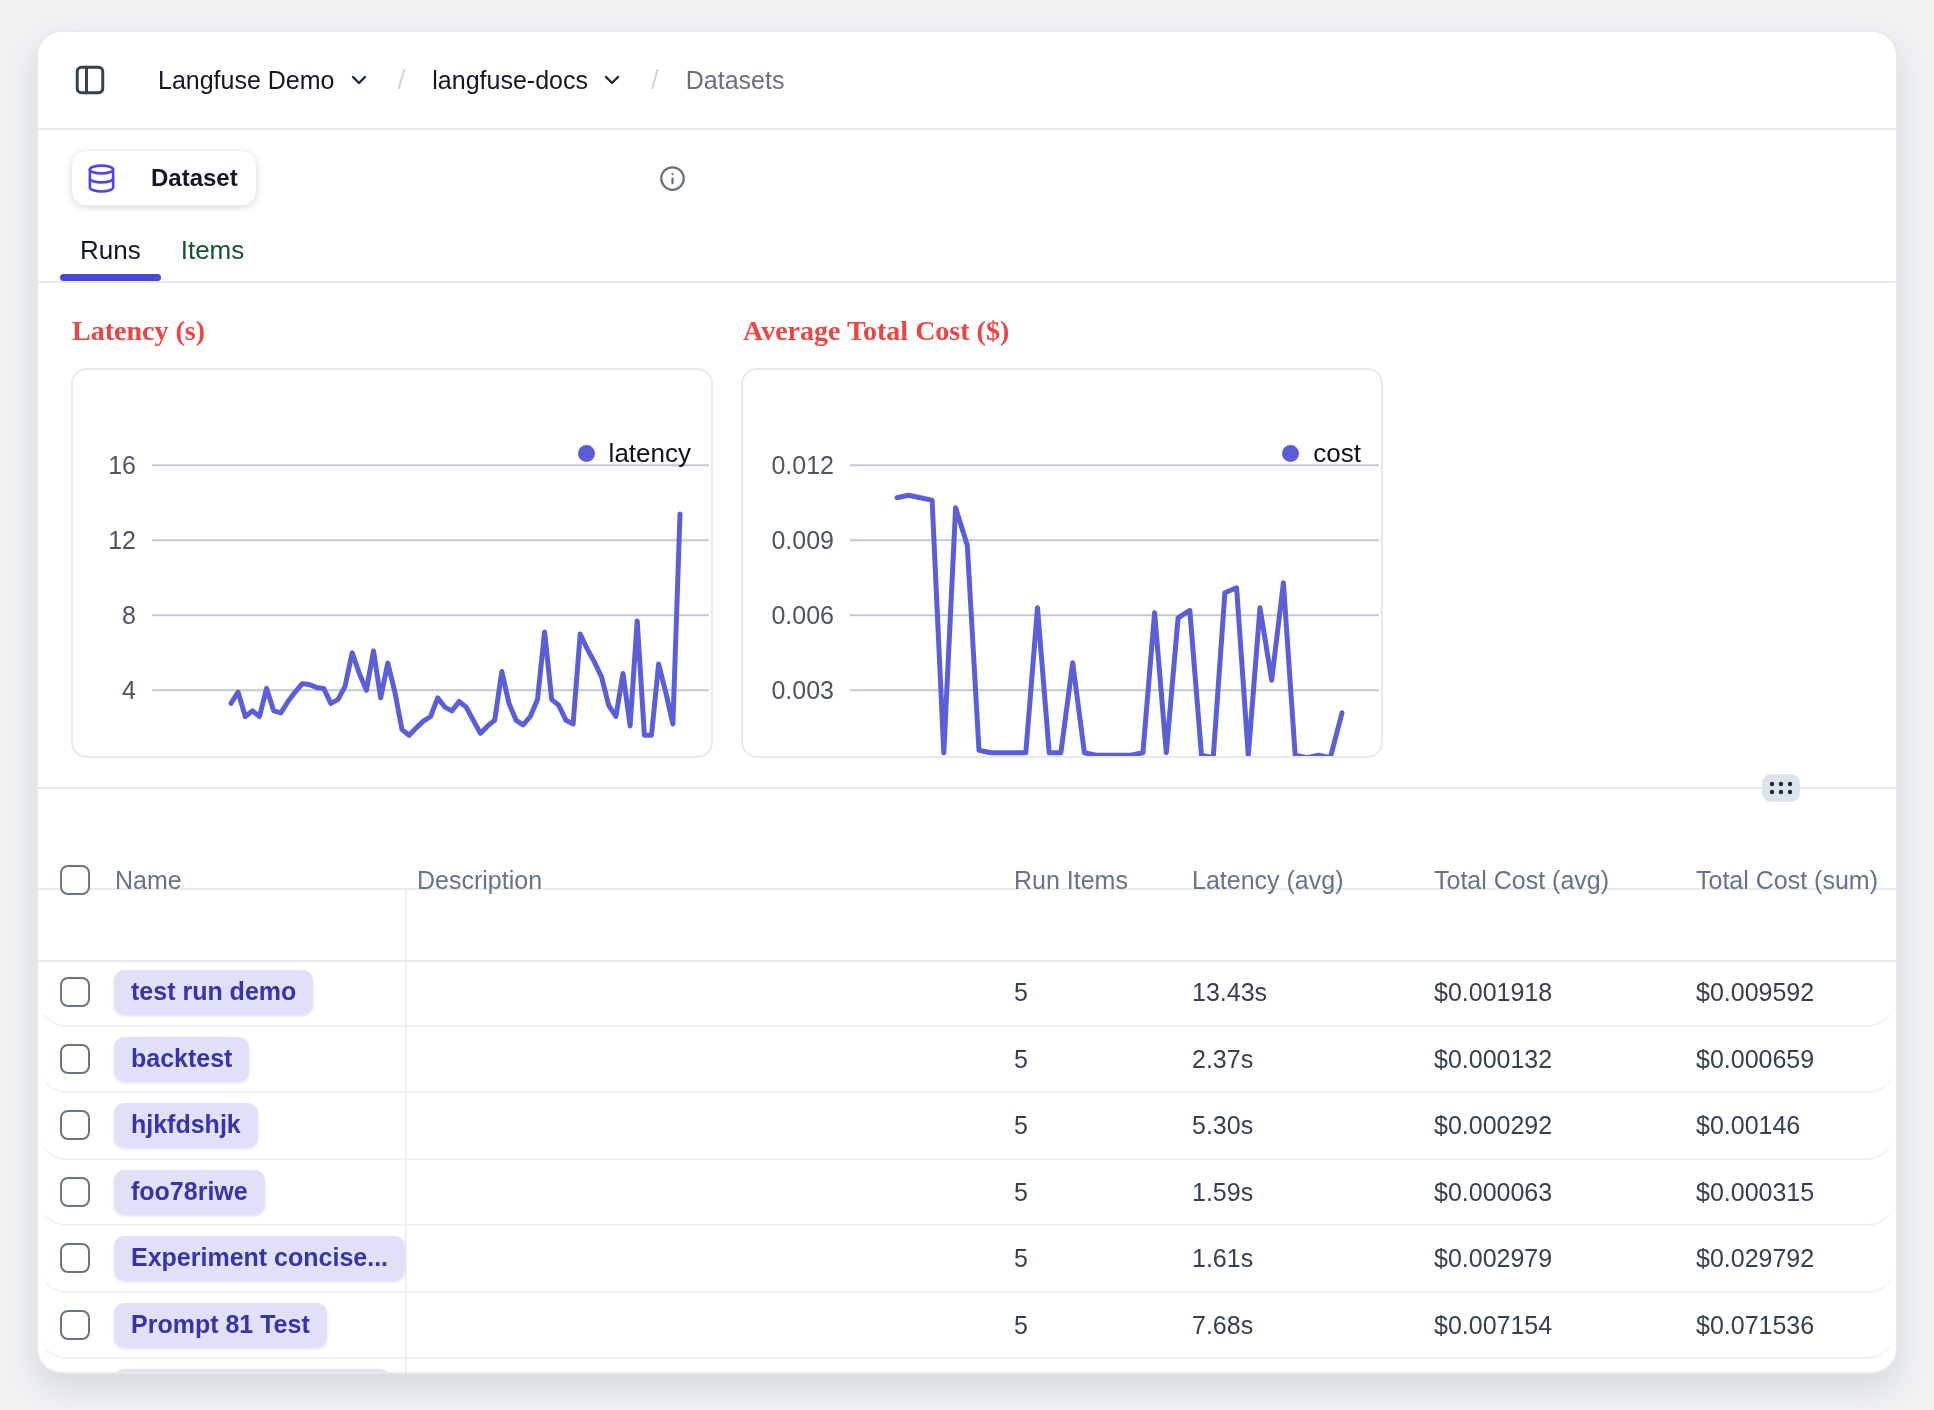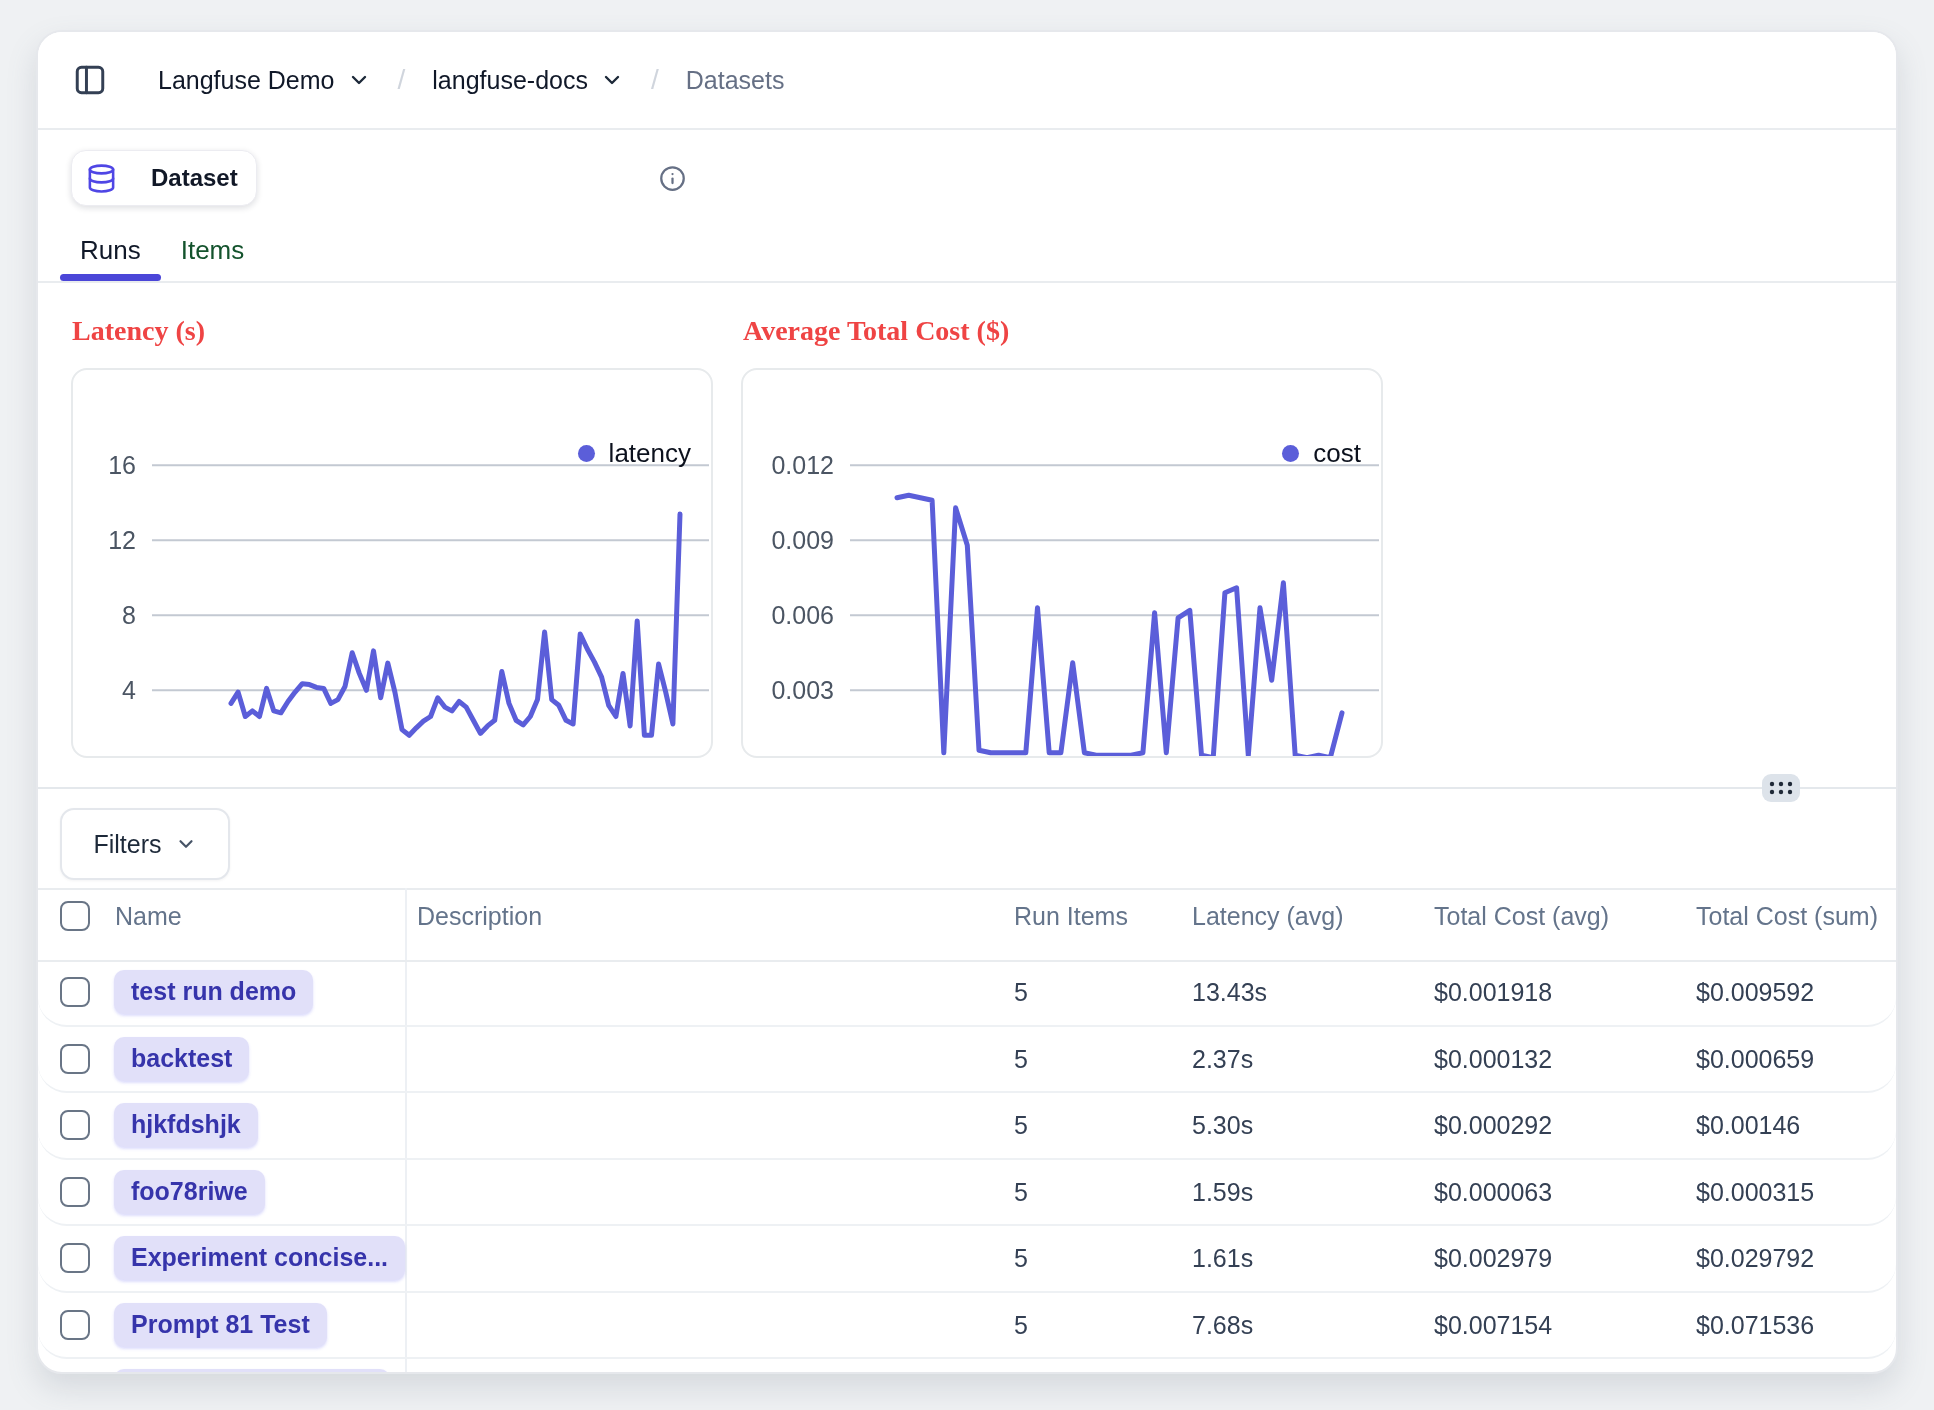--- a/index.html
+++ b/index.html
@@ -50,21 +50,21 @@
   .drag-pill { position:absolute; left:1724px; top:742px; width:38px; height:28px; background:#dde3ea;
                border-radius:9px; display:flex; align-items:center; justify-content:center; cursor:row-resize; z-index:3; }
 
   
   .filters-btn { position:absolute; left:22px; top:776px; width:170px; height:72px; background:#fff;
                  border:2px solid #e4e7ec; border-radius:14px; display:flex; align-items:center; justify-content:center;
                  gap:13px; font-size:25px; font-weight:500; color:#1d2939; cursor:pointer;
                  box-shadow:0 1px 3px rgba(16,24,40,.05); }
 
   
-  .thead { position:absolute; left:0; right:0; top:848px; height:72px; }
+  .thead { position:absolute; left:0; right:0; top:812px; height:72px; }
   .th { position:absolute; top:50%; transform:translateY(-50%); font-size:25px; font-weight:500; color:#64748b; white-space:nowrap; }
   .vline { position:absolute; left:367px; top:856px; bottom:0; width:2px; background:#edf0f4; }
   .rows { position:absolute; left:0; right:0; top:928px; }
   .trow { position:relative; height:66.5px; border-bottom:2px solid #eef1f4;border-radius:29px; }
   .trow.partial { height:16px; border-bottom:none; overflow:hidden; }
   .cbox { position:absolute; left:22px; top:50%; transform:translateY(-50%); width:30px; height:30px;
           border:2.5px solid #697586; border-radius:8px; background:#fff; cursor:pointer; }
   .thead .cbox { top:50%; }
   .badge { position:absolute; left:76px; top:50%; transform:translateY(-50%); display:inline-block;
            padding:7px 17px 8px 17px; background:#e1e0f9; color:#3634ab; font-size:25px; font-weight:700;
@@ -170,26 +170,20 @@
         <circle cx="4" cy="5" r="2.2"></circle>
           <circle cx="13" cy="5" r="2.2"></circle>
           <circle cx="22" cy="5" r="2.2"></circle>
         <circle cx="4" cy="13" r="2.2"></circle>
           <circle cx="13" cy="13" r="2.2"></circle>
           <circle cx="22" cy="13" r="2.2"></circle>
       </g>
     </svg>
   </div>
 
-  <div class="filters-btn">
-    <span>Filters</span>
-    <svg width="22" height="22" viewBox="0 0 24 24" fill="none" stroke="#475467" stroke-width="2.4" stroke-linecap="round" stroke-linejoin="round">
-        <path d="M6 9l6 6 6-6"></path>
-      </svg>
-  </div>
 
   <div class="hline" style="top:856px"></div>
   <div class="vline"></div>
   <div class="thead">
     <span class="cbox"></span>
     <span class="th" style="left:77px">Name</span>
     <span class="th" style="left:379px">Description</span>
     <span class="th" style="left:976px">Run Items</span>
     <span class="th" style="left:1154px">Latency (avg)</span>
     <span class="th" style="left:1396px">Total Cost (avg)</span>

